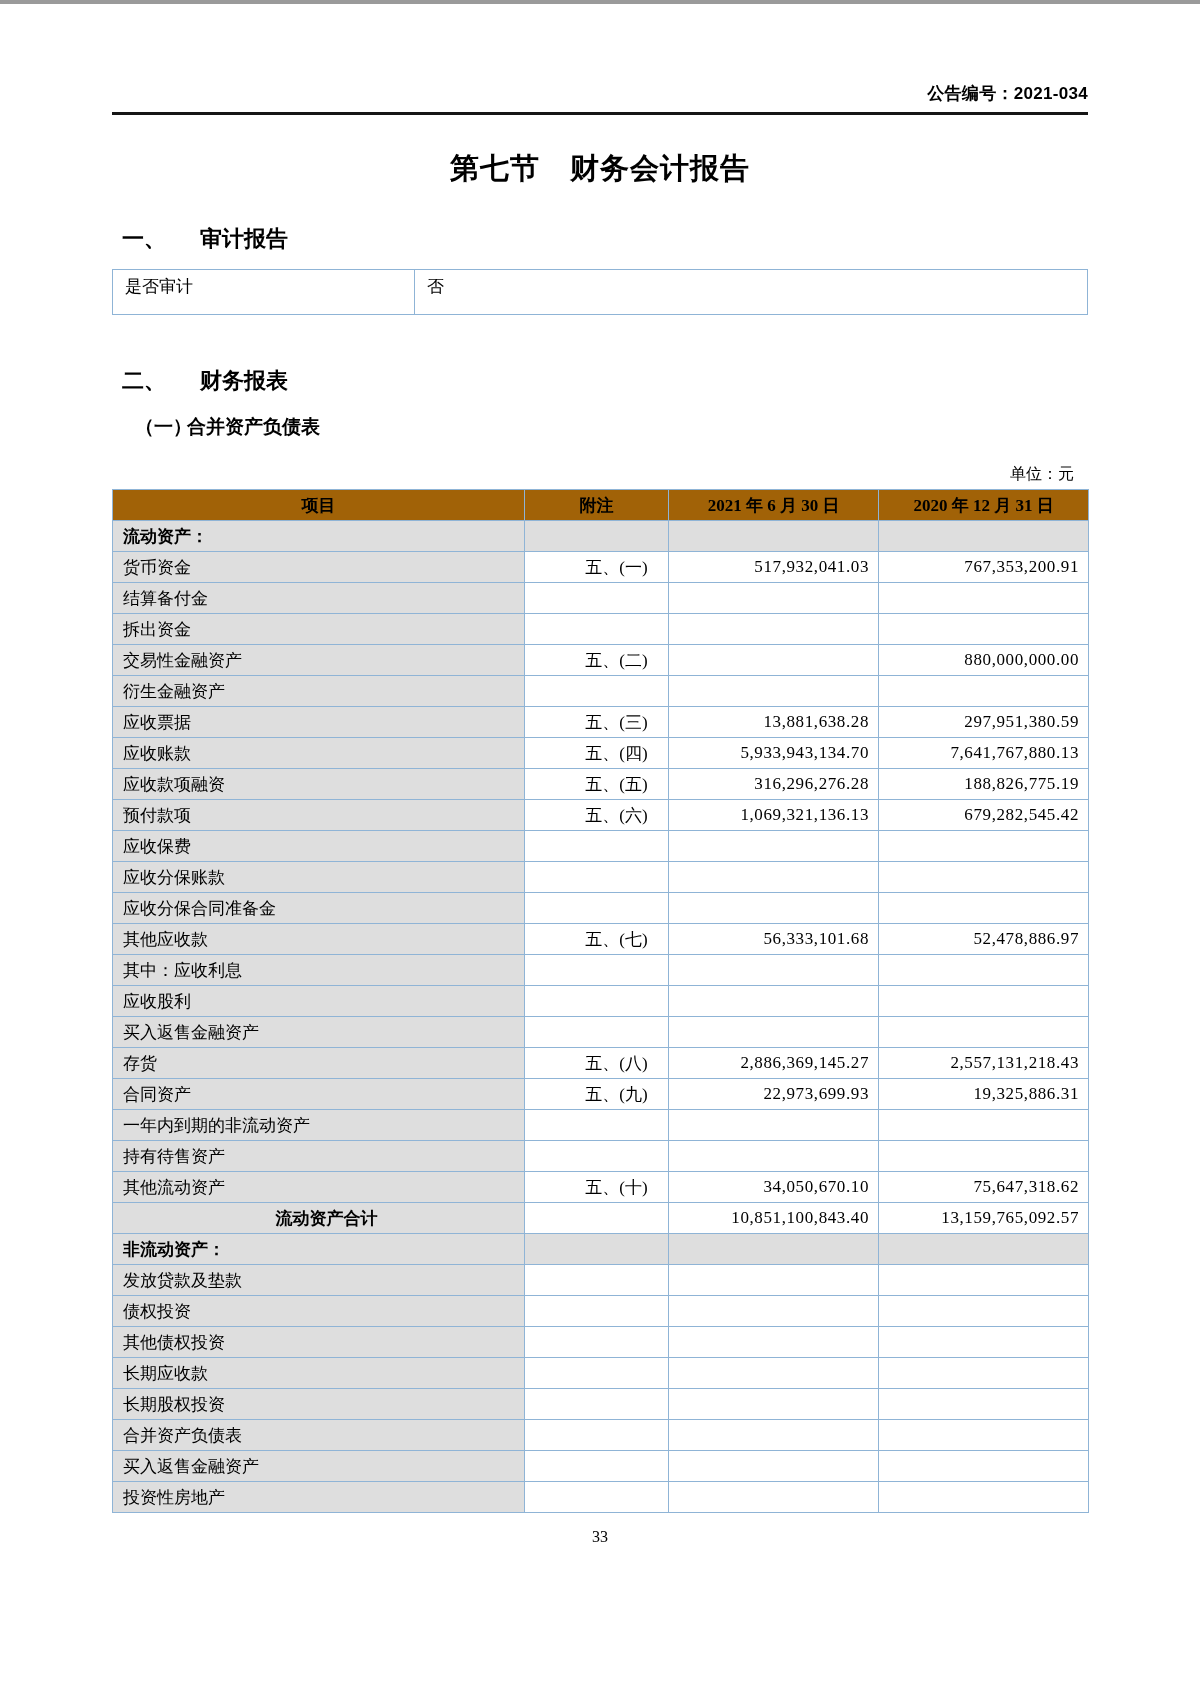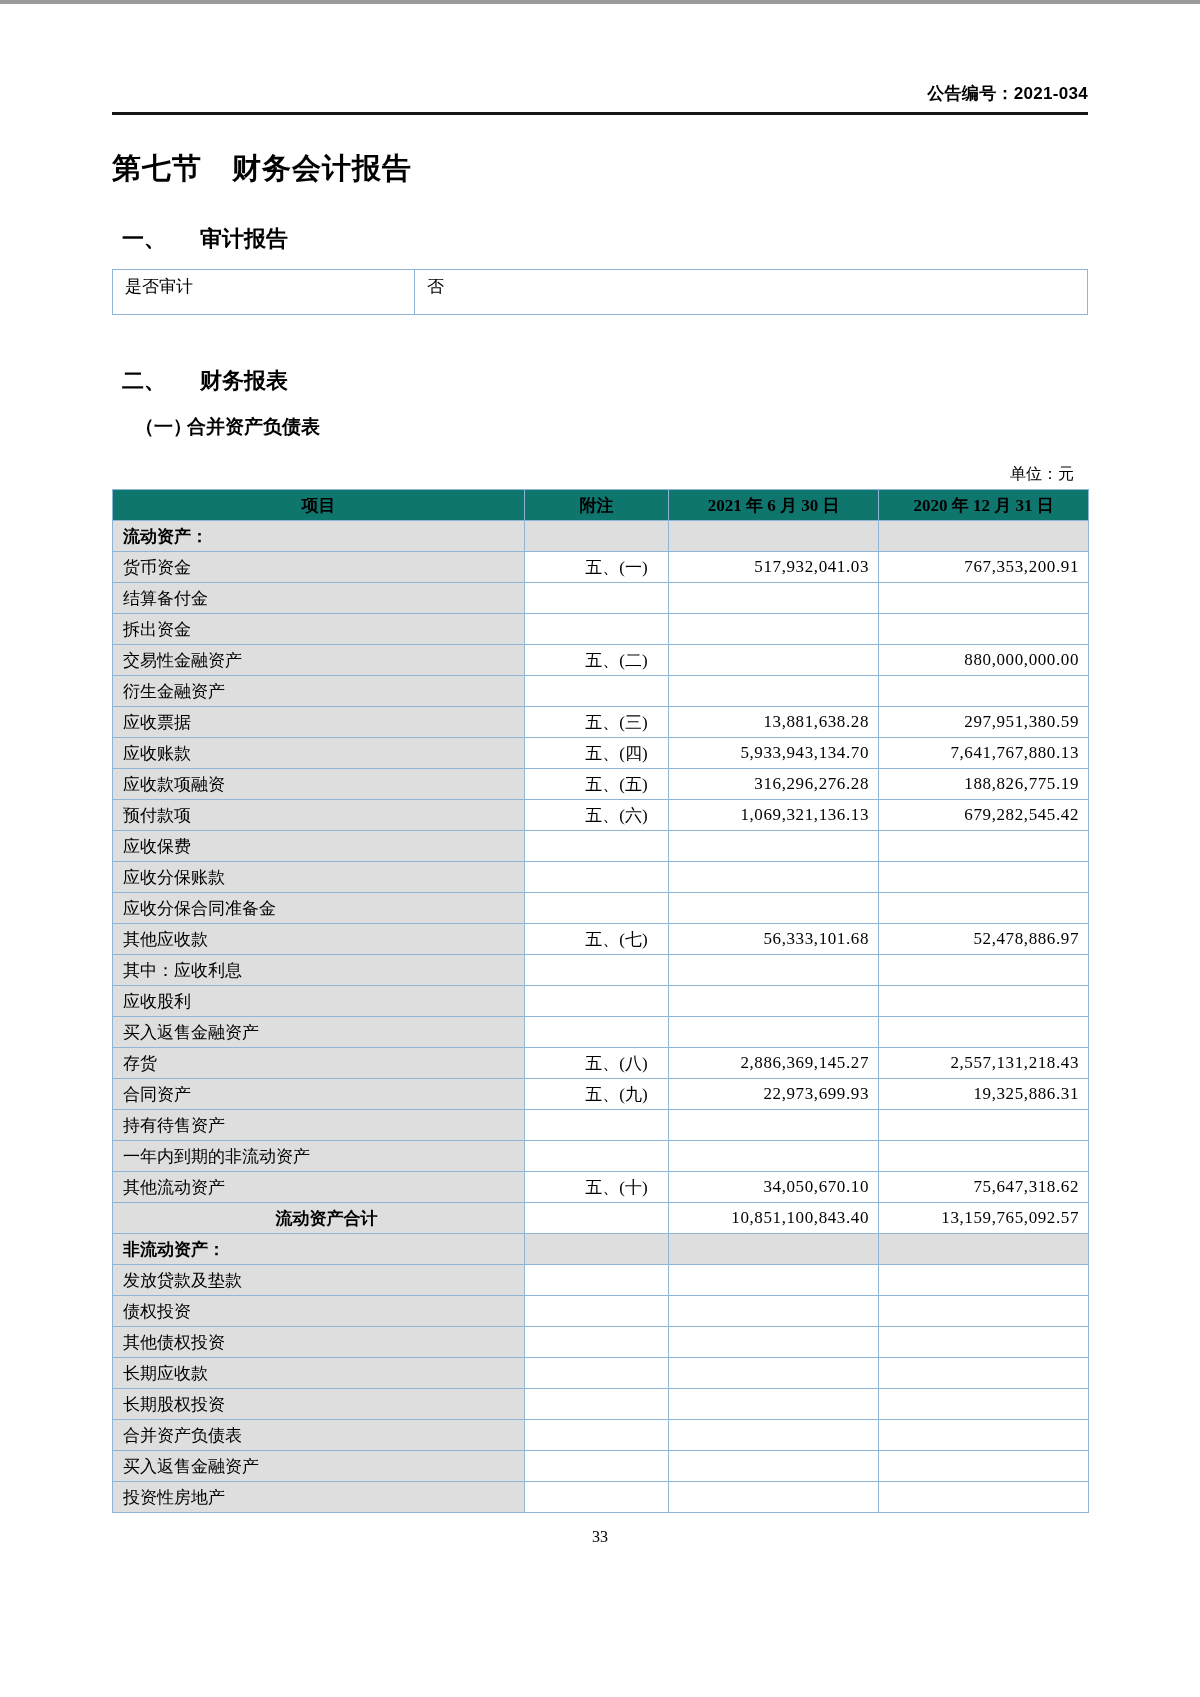--- a/index.html
+++ b/index.html
@@ -24,20 +24,21 @@
     line-height:20px;
     letter-spacing:0.3px;
   }
   .rule{
     margin-top:8px;
     height:3px;
     background:#161616;
   }
   .doc-title{
     margin-top:36px;
+    text-align:center;
     font-family:"Liberation Sans","DejaVu Sans",sans-serif;
     font-weight:700;
     font-size:29px;
     line-height:34px;
     letter-spacing:1px;
   }
   .sec-heading{
     display:flex;
     font-family:"Liberation Sans","DejaVu Sans",sans-serif;
     font-weight:700;
@@ -88,21 +89,21 @@
   }
   .bs-table td,.bs-table th{
     border:1.5px solid #8fb4d6;
     height:31px;
     padding:0;
     vertical-align:middle;
     font-weight:normal;
     box-sizing:border-box;
   }
   .bs-table thead th{
-    background:#0f766e;
+    background:#a16207;
     font-weight:700;
     text-align:center;
   }
   .bs-table td.c-item{
     background:#dedede;
     text-align:left;
     padding-left:10px;
   }
   .bs-table td.c-note{text-align:center;padding-left:40px;}
   .bs-table td.c-val{
@@ -289,27 +290,27 @@
       <td class="c-val">2,886,369,145.27</td>
       <td class="c-val">2,557,131,218.43</td>
     </tr>
         <tr class="row-item">
       <td class="c-item">合同资产</td>
       <td class="c-note">五、(九)</td>
       <td class="c-val">22,973,699.93</td>
       <td class="c-val">19,325,886.31</td>
     </tr>
         <tr class="row-item">
+      <td class="c-item">一年内到期的非流动资产</td>
+      <td class="c-note"></td>
+      <td class="c-val"></td>
+      <td class="c-val"></td>
+    </tr>
+        <tr class="row-item">
       <td class="c-item">持有待售资产</td>
-      <td class="c-note"></td>
-      <td class="c-val"></td>
-      <td class="c-val"></td>
-    </tr>
-        <tr class="row-item">
-      <td class="c-item">一年内到期的非流动资产</td>
       <td class="c-note"></td>
       <td class="c-val"></td>
       <td class="c-val"></td>
     </tr>
         <tr class="row-item">
       <td class="c-item">其他流动资产</td>
       <td class="c-note">五、(十)</td>
       <td class="c-val">34,050,670.10</td>
       <td class="c-val">75,647,318.62</td>
     </tr>

